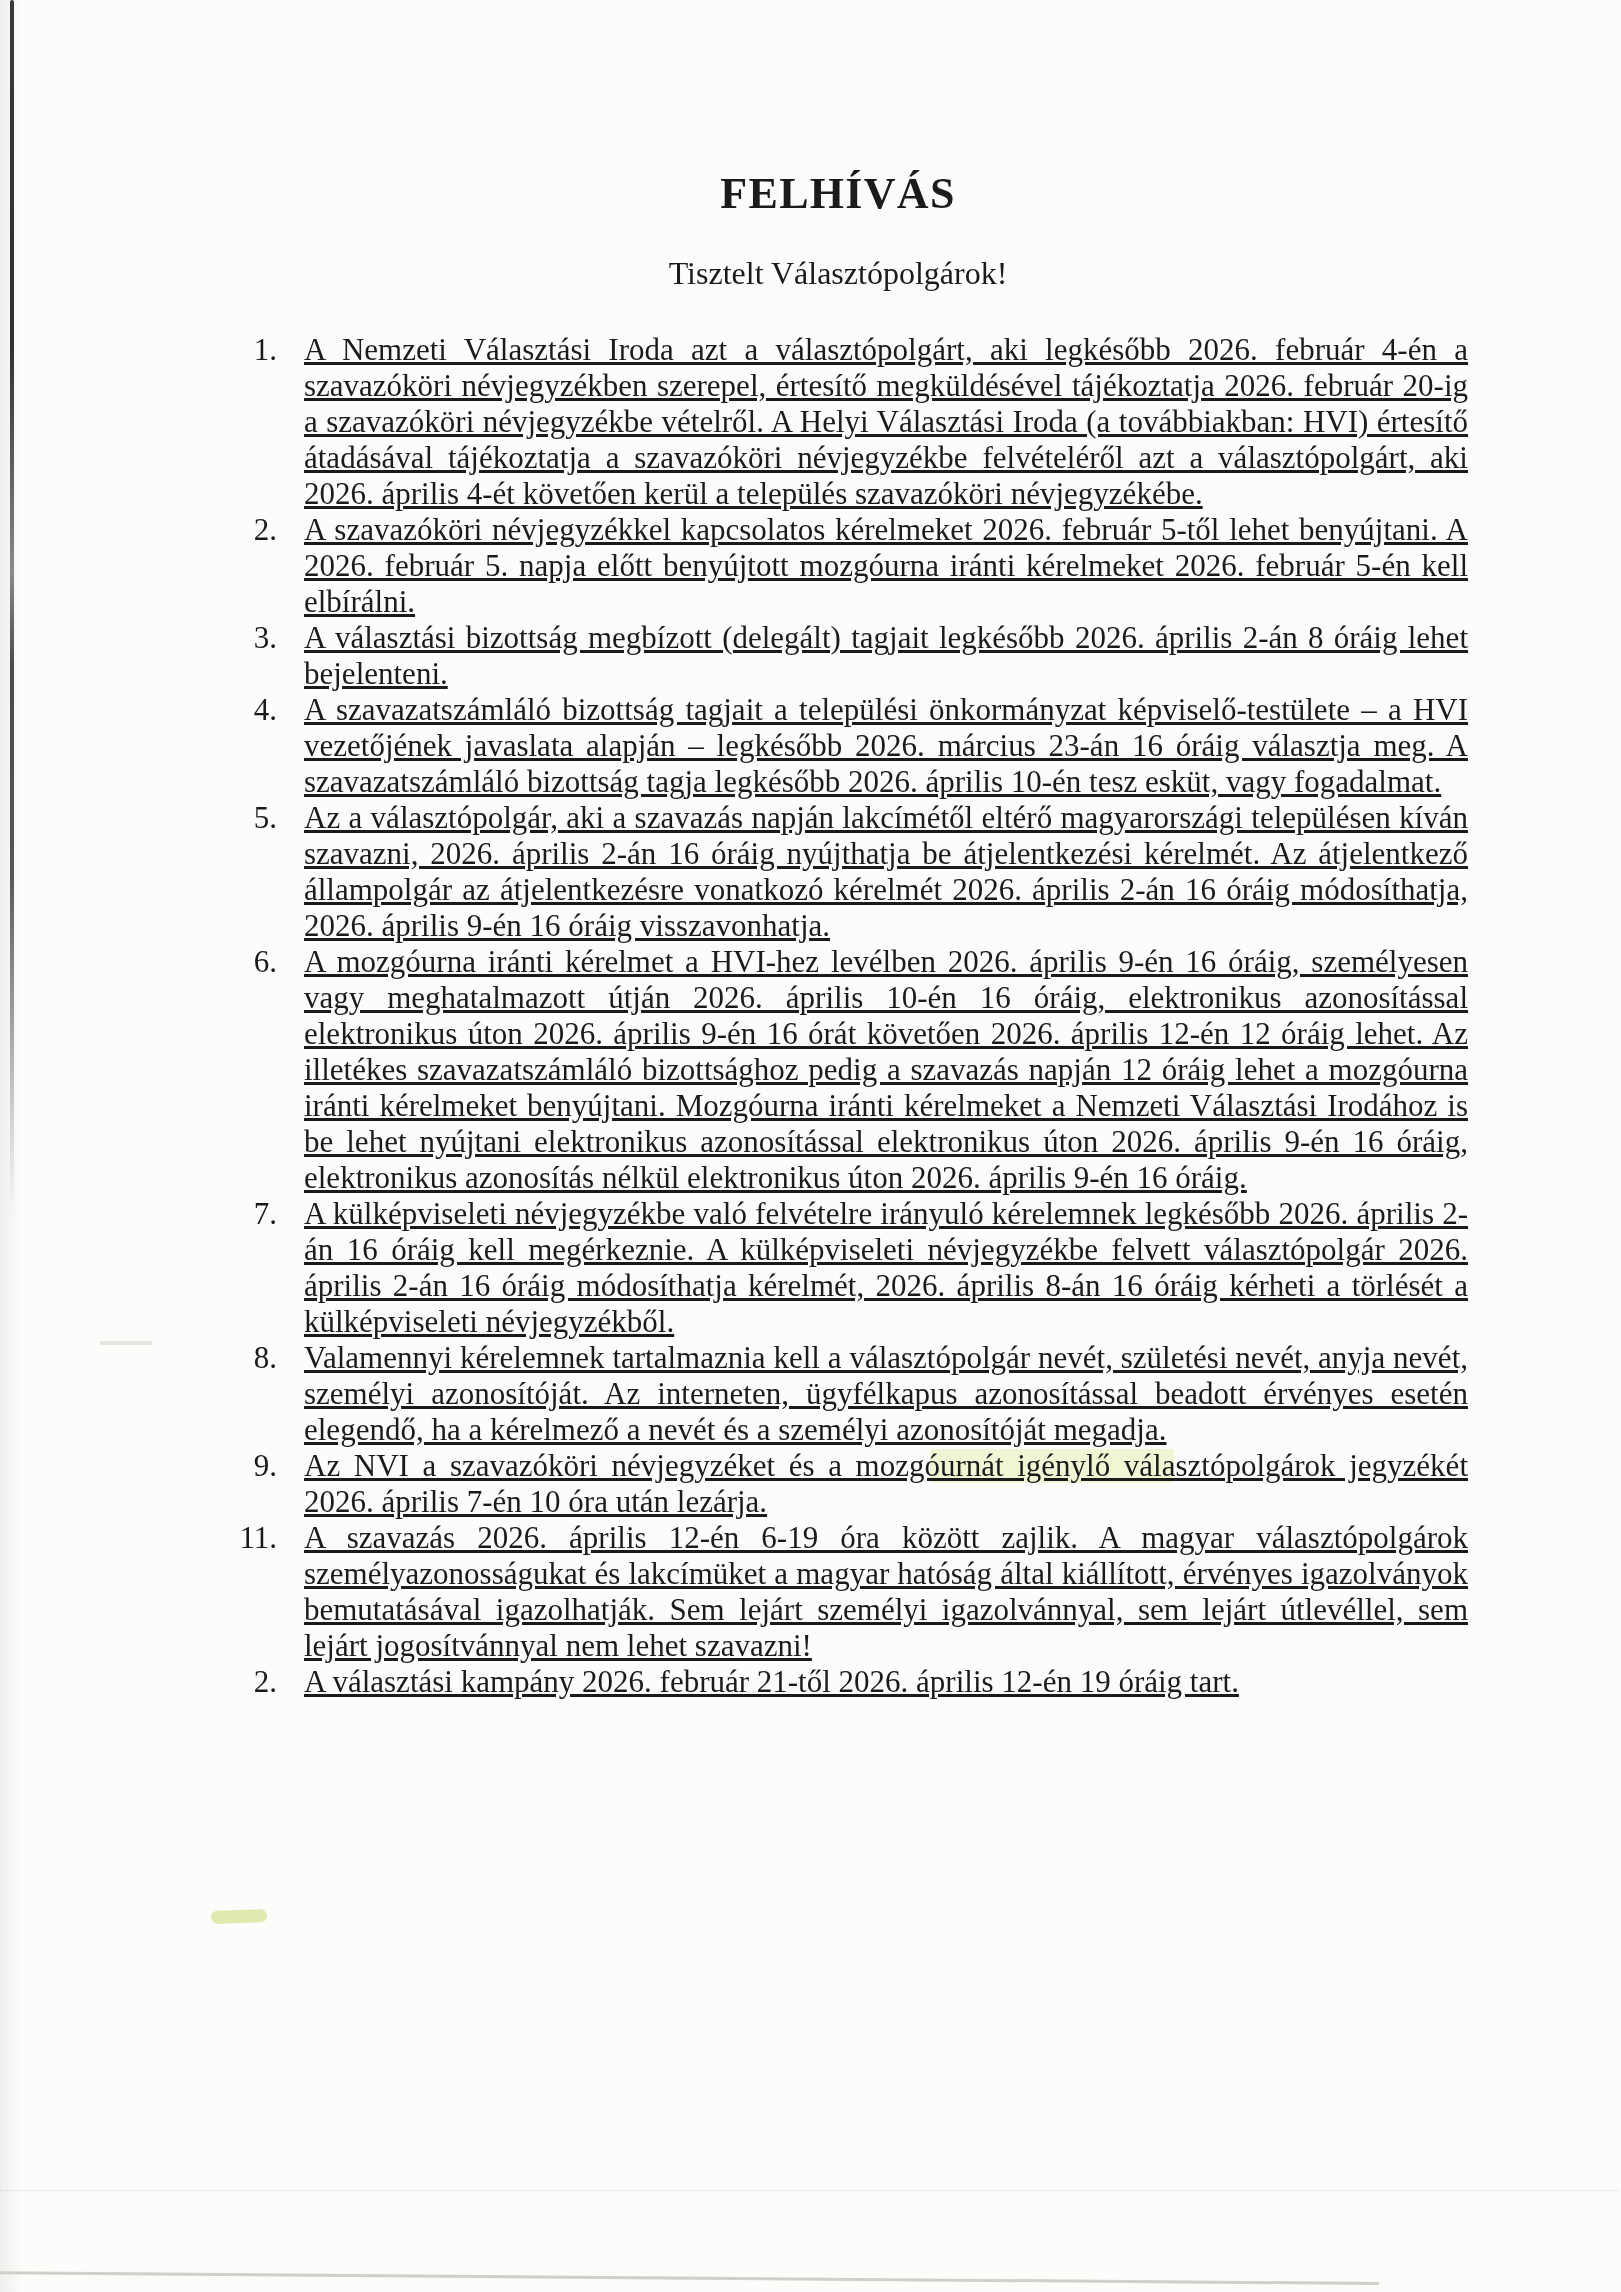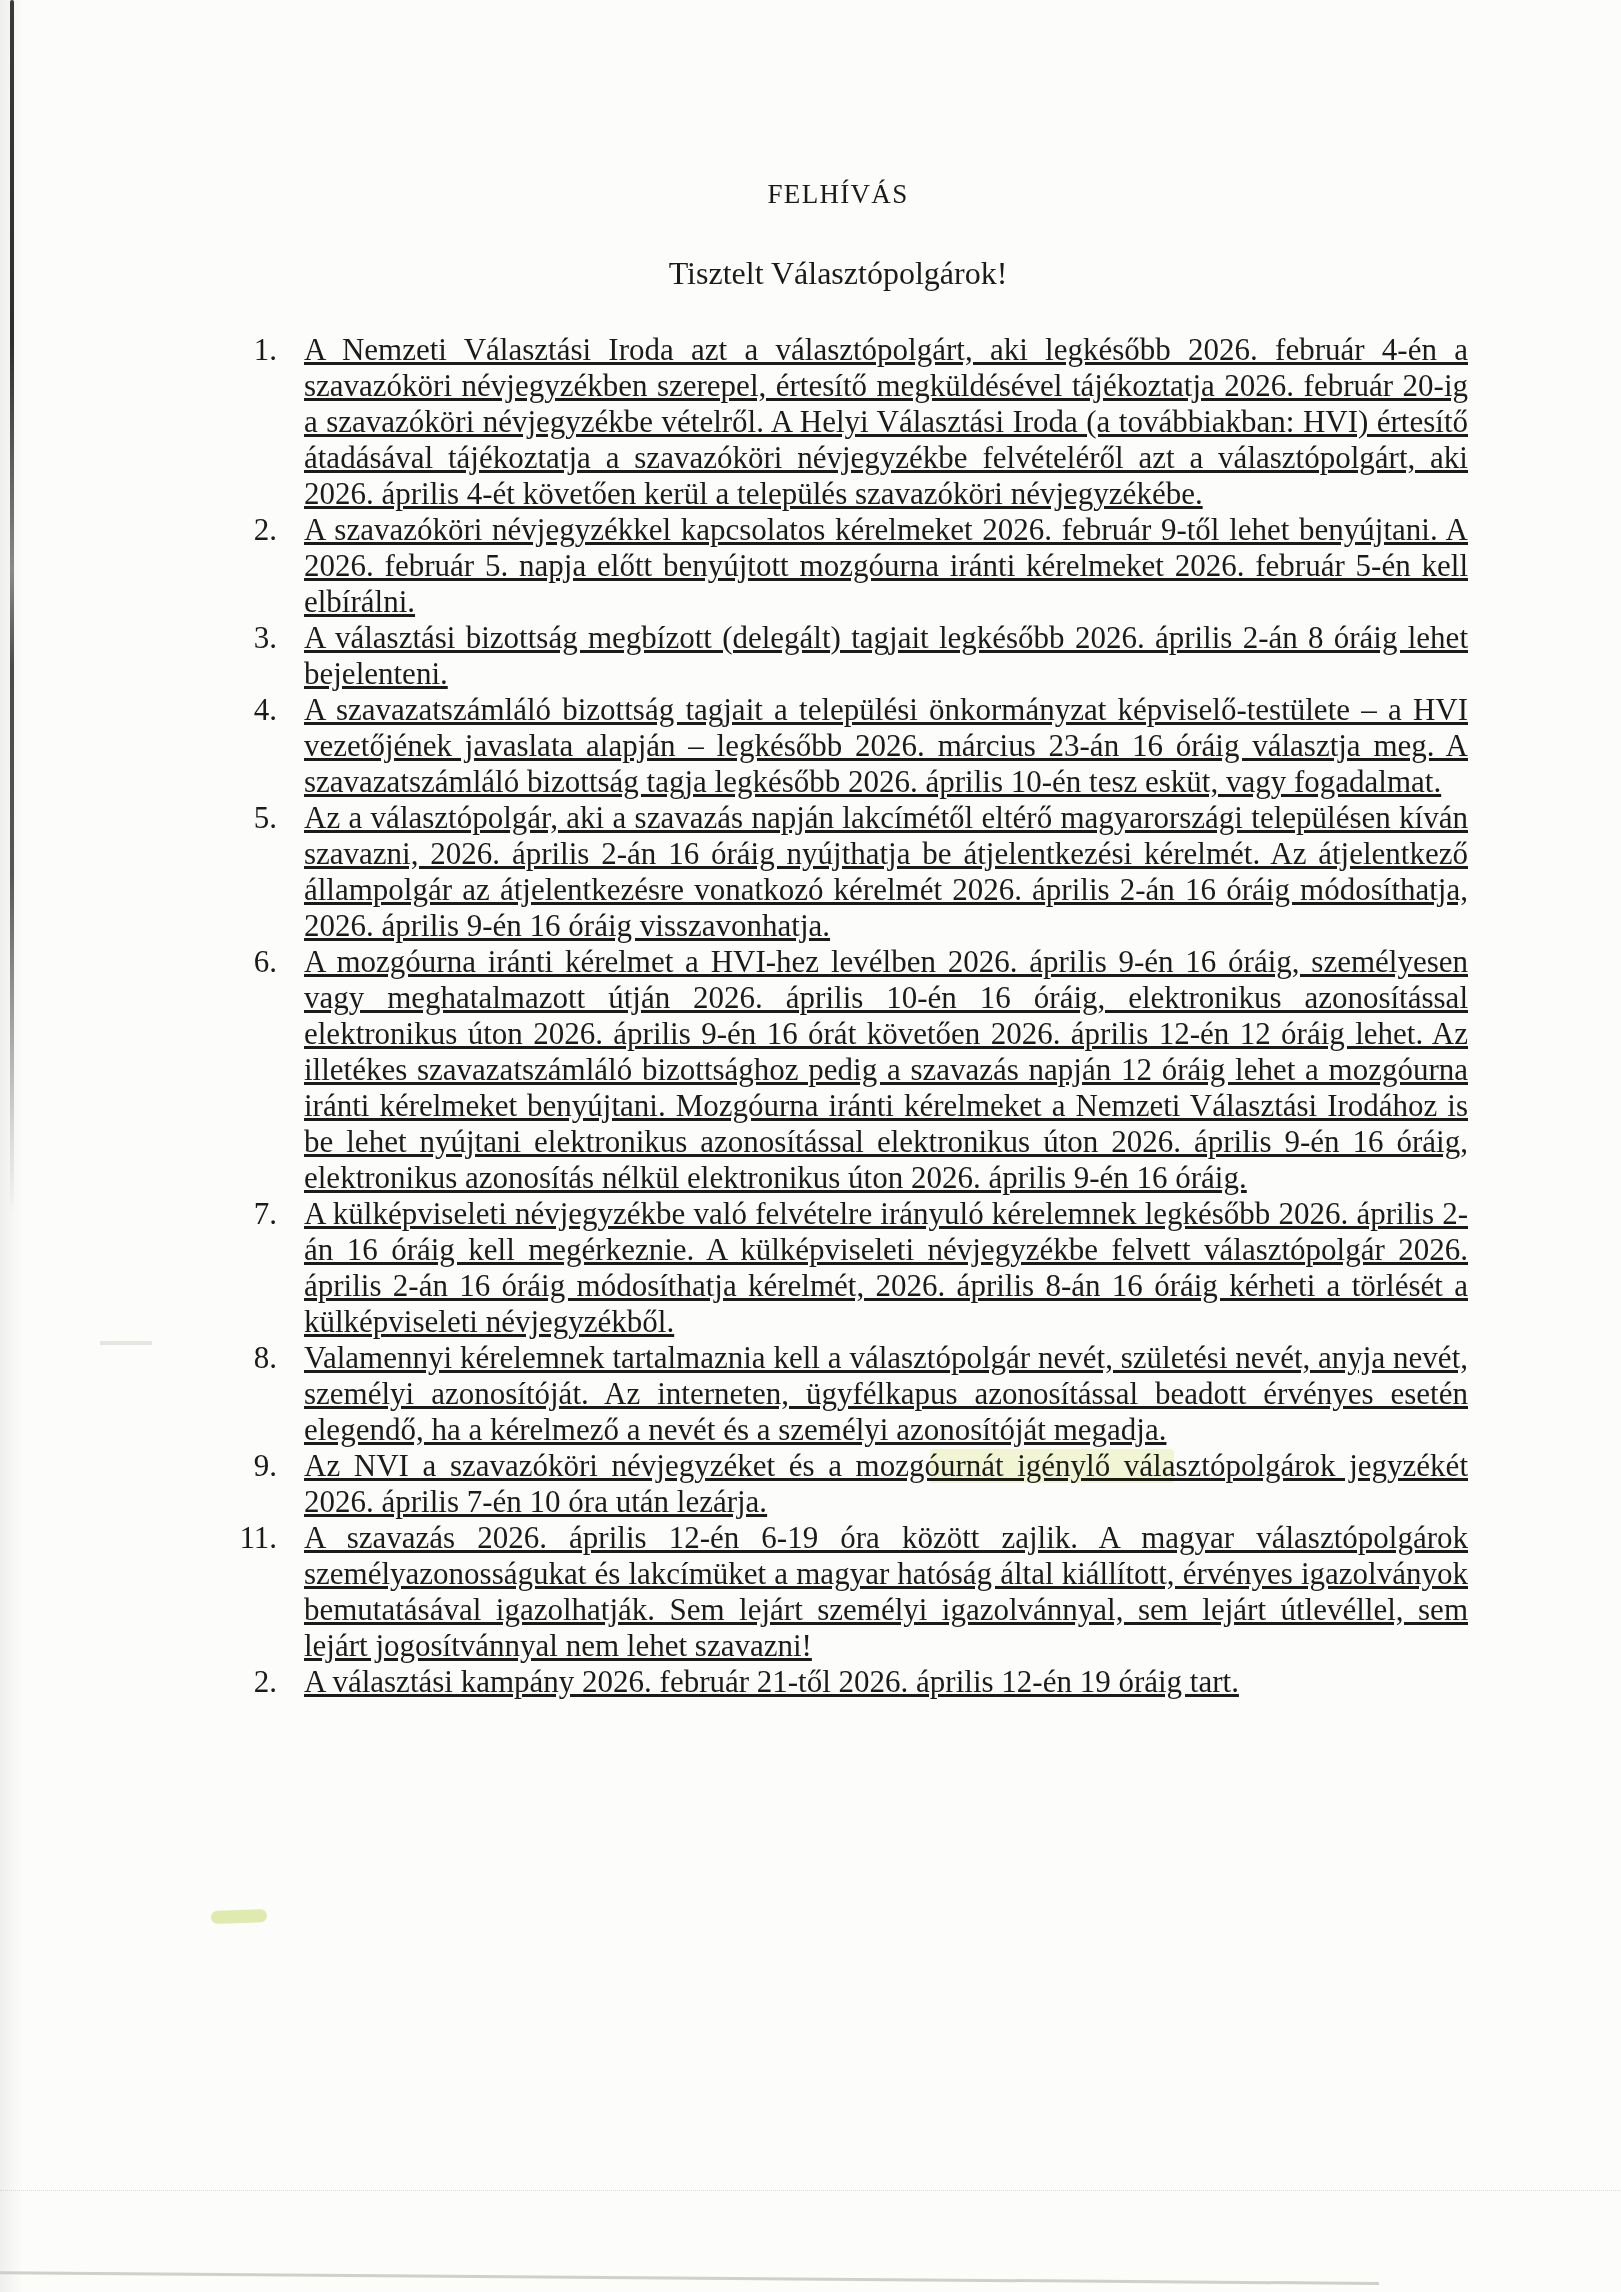--- a/index.html
+++ b/index.html
@@ -29,21 +29,21 @@
   }
   .artifact-dash-left{position:absolute;left:100px;top:1341px;width:52px;height:3.6px;background:#e6e6e1;}
   .artifact-green-smudge{position:absolute;left:211px;top:1910px;width:56px;height:12.5px;background:rgba(197,219,112,.55);border-radius:7.2px;transform:rotate(-2deg);}
   .artifact-highlight-7{position:absolute;left:930px;top:1449px;width:244px;height:34px;background:rgba(226,236,152,.4);border-radius:3.6px;}
   .artifact-dotted-rule{position:absolute;left:0;top:2190px;width:1622px;height:0;border-top:1.8px dotted rgba(165,165,158,.38);}
   .artifact-bottom-edge{position:absolute;left:-18px;top:2271px;width:1397px;height:2.7px;background:#c9c7c1;transform:rotate(0.45deg);transform-origin:left center;opacity:.85;}
 
   .content{position:relative;z-index:2;padding-top:176px;}
 
   .head{width:100%;box-sizing:border-box;padding-left:54px;text-align:center;}
-  .doc-title{font-size:27px;line-height:36px;letter-spacing:1.3px;font-weight:normal;margin:0 0 43px 0;}
+  .doc-title{font-size:44px;line-height:36px;letter-spacing:1.3px;font-weight:bold;margin:0 0 43px 0;}
   .salutation{font-size:32px;line-height:36px;font-weight:normal;margin:9px 0 41px 0;}
 
   .intro{
     font-size:32px;line-height:41px;font-weight:bold;
     margin:0 0 27px 262px;
     width:1137px;
     padding-left:44px;text-indent:-44px;
   }
 
   .list{margin-left:304px;width:1164px;}
@@ -76,21 +76,21 @@
 
     <div class="list">
 
       <div class="item">
         <span class="num">1.</span>
         <span class="body">A Nemzeti Választási Iroda azt a választópolgárt, aki legkésőbb 2026. február 4-én a szavazóköri névjegyzékben szerepel, értesítő megküldésével tájékoztatja 2026. február 20-ig a szavazóköri névjegyzékbe vételről. A Helyi Választási Iroda (a továbbiakban: HVI) értesítő átadásával tájékoztatja a szavazóköri névjegyzékbe felvételéről azt a választópolgárt, aki 2026. április 4-ét követően kerül a település szavazóköri névjegyzékébe.</span>
       </div>
 
       <div class="item">
         <span class="num">2.</span>
-        <span class="body">A szavazóköri névjegyzékkel kapcsolatos kérelmeket 2026. február 9-től lehet benyújtani. A 2026. február 5. napja előtt benyújtott mozgóurna iránti kérelmeket 2026. február 5-én kell elbírálni.</span>
+        <span class="body">A szavazóköri névjegyzékkel kapcsolatos kérelmeket 2026. február 5-től lehet benyújtani. A 2026. február 5. napja előtt benyújtott mozgóurna iránti kérelmeket 2026. február 5-én kell elbírálni.</span>
       </div>
 
       <div class="item">
         <span class="num">3.</span>
         <span class="body">A választási bizottság megbízott (delegált) tagjait legkésőbb 2026. április 2-án 8 óráig lehet bejelenteni.</span>
       </div>
 
       <div class="item">
         <span class="num">4.</span>
         <span class="body">A szavazatszámláló bizottság tagjait a települési önkormányzat képviselő-testülete – a HVI vezetőjének javaslata alapján – legkésőbb 2026. március 23-án 16 óráig választja meg. A szavazatszámláló bizottság tagja legkésőbb 2026. április 10-én tesz esküt, vagy fogadalmat.</span>

